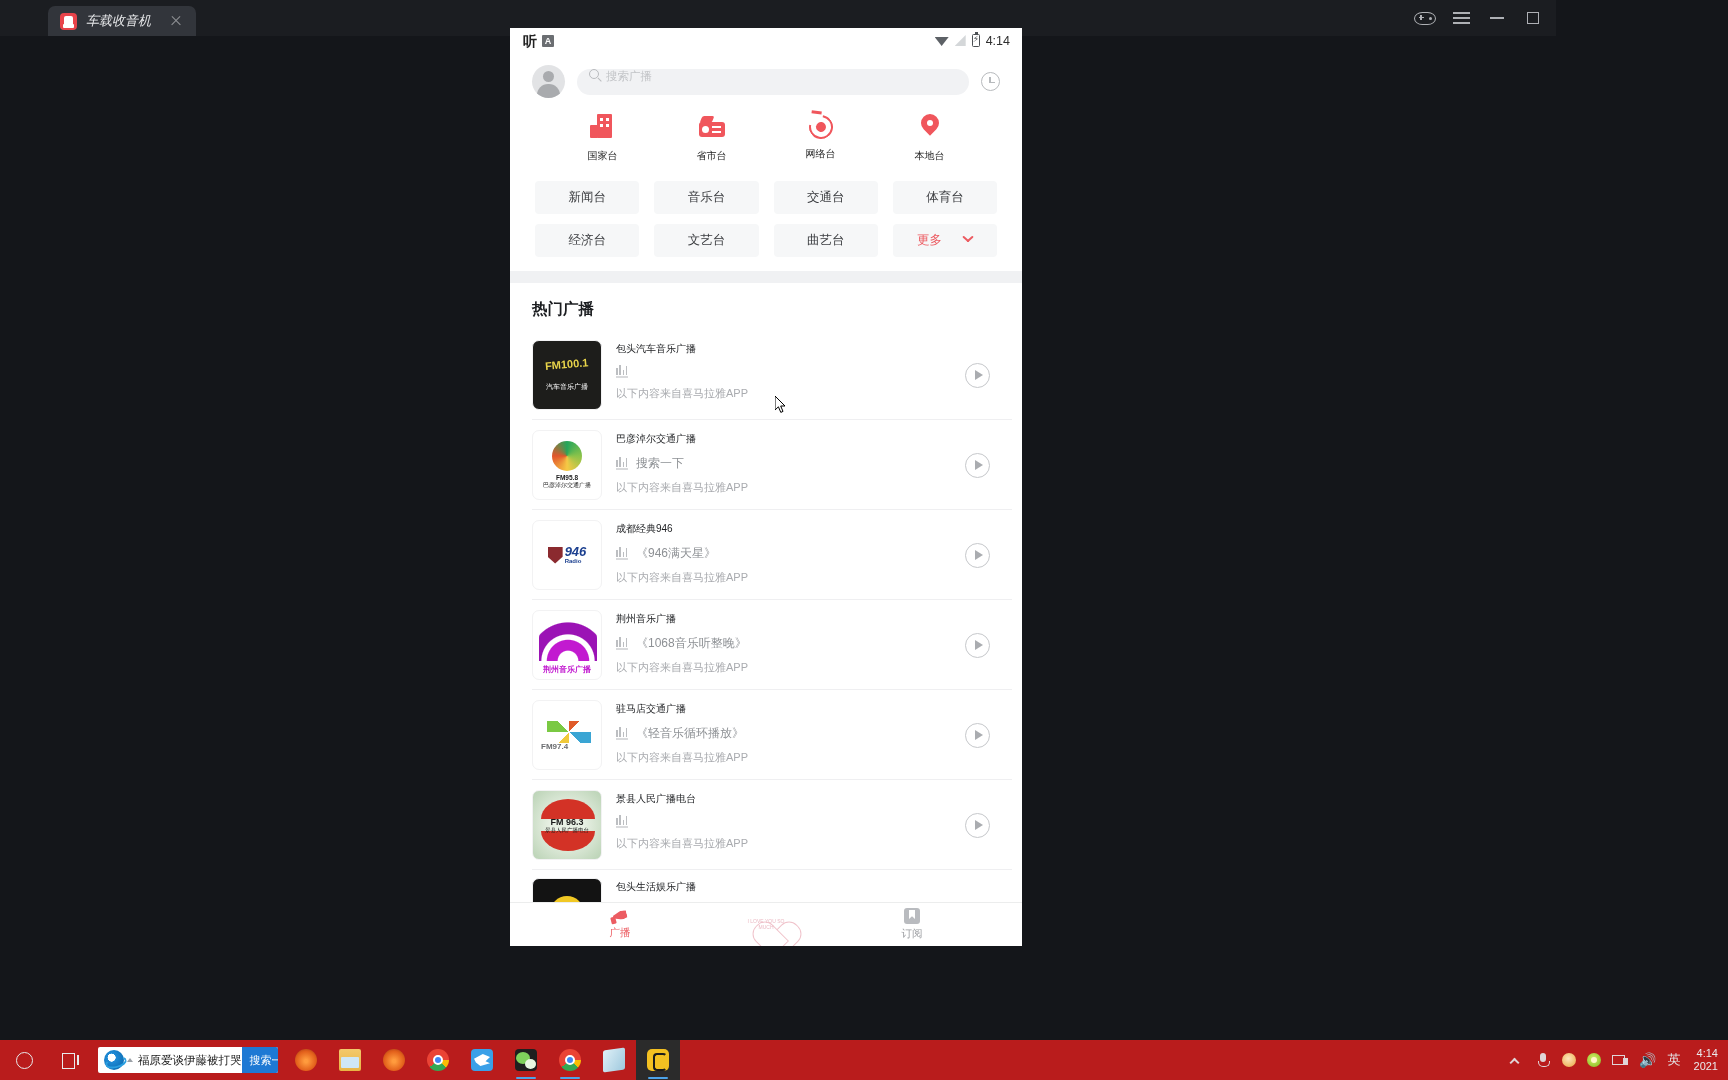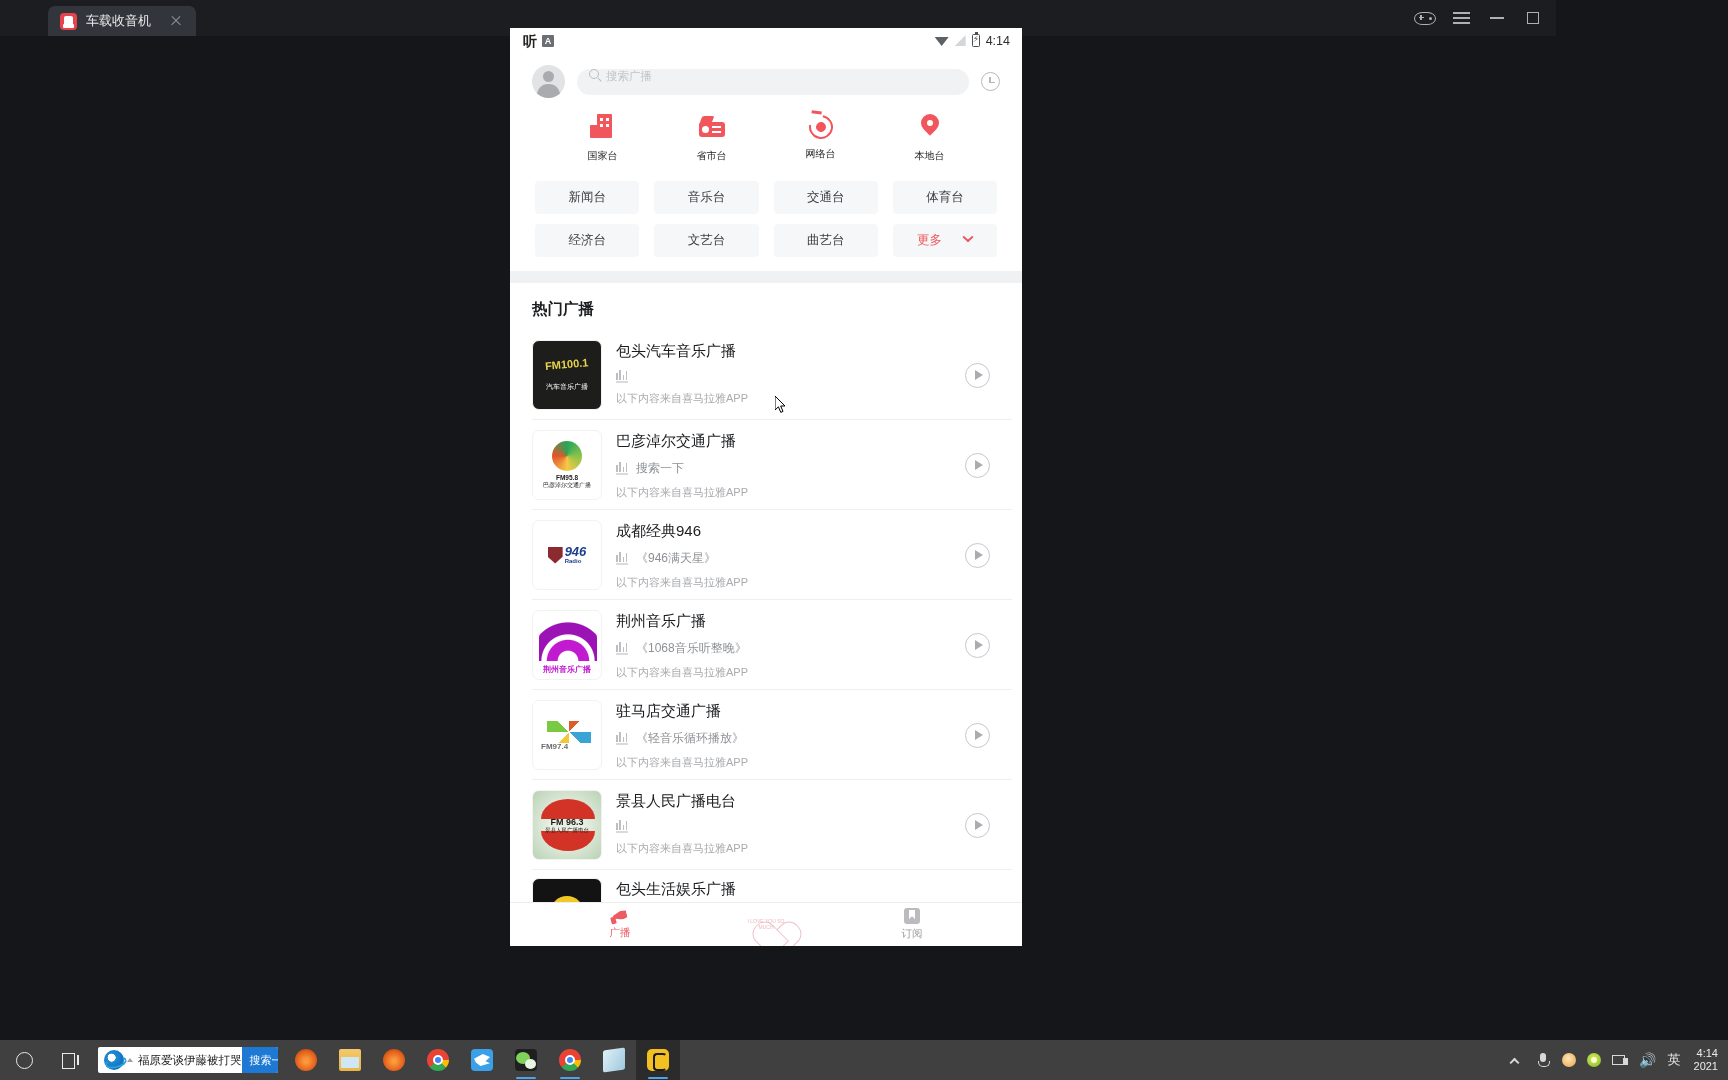--- a/index.html
+++ b/index.html
@@ -6,21 +6,21 @@
   html,body { width:1728px; height:1080px; overflow:hidden; }
   body {
     background:#14161a;
     font-family:"Liberation Sans","DejaVu Sans",sans-serif;
     -webkit-font-smoothing:antialiased;
   }
 
   
   .win-titlebar{
     position:absolute; left:0; top:0; width:1556px; height:36px;
-    background:#1b1d21; display:flex; 
+    background:#1b1d21; display:flex; font-style:italic;
   }
   .tabstrip{ display:flex; align-items:flex-end; height:36px; padding-left:48px; }
   .tab{
     display:flex; align-items:center; gap:9px;
     height:30px; padding:0 12px 0 12px; border-radius:7px 7px 0 0;
     background:#32353b; min-width:148px;
   }
   .tab-appicon{
     width:17px;height:17px;border-radius:4px;background:#e8434a;
     position:relative;flex:none;
@@ -158,21 +158,21 @@
   }
   .row:after{
     content:""; position:absolute; left:22px; right:10px; bottom:0; height:1px; background:#efeff1;
   }
   .thumb{
     width:70px;height:70px;border-radius:7px;flex:none;overflow:hidden;position:relative;
     background:#fafafa;border:1px solid #f2f2f3;
     font-size:7px;color:#fff;
   }
   .rowtext{ flex:1; min-width:0; padding-top:2px; }
-  .rt-title{ font-size:15px; color:#1a1c1f; margin-bottom:9px; }
+  .rt-title{ font-size:10px; color:#1a1c1f; margin-bottom:9px; }
   .rt-prog{ display:flex; align-items:center; gap:8px; margin-bottom:8px; }
   .eq{ width:12px;height:13px;position:relative;flex:none; }
   .eq i{position:absolute;bottom:3px;width:1.6px;background:#bcbec1;}
   .eq i:nth-child(1){left:0;height:7px;}
   .eq i:nth-child(2){left:3.3px;height:10px;}
   .eq i:nth-child(3){left:6.6px;height:5px;}
   .eq i:nth-child(4){left:9.9px;height:9px;}
   .eq:after{content:"";position:absolute;left:0;bottom:0;width:12px;height:2px;background:#d9dadc;}
   .rt-prog-t{ font-size:12px;color:#8e9195; }
   .rt-src{ font-size:11px; color:#a9abaf; }
@@ -214,21 +214,21 @@
   .heart-txt{
     position:absolute;left:0;top:13px;width:44px;text-align:center;
     font-size:5px;color:#eab8c2;line-height:6px;z-index:3;
   }
 
   
   .cursor{position:absolute;left:775px;top:396px;width:12px;height:18px;z-index:50;}
 
   
   .taskbar{
-    position:absolute;left:0;bottom:0;width:1728px;height:40px;background:#404040;
+    position:absolute;left:0;bottom:0;width:1728px;height:40px;background:#b91c1c;
     display:flex;align-items:center;
   }
   .tb-item{height:40px;display:flex;align-items:center;justify-content:center;}
   .tb-start{width:48px;}
   .startcircle{width:17px;height:17px;border:1.8px solid #e9eaec;border-radius:50%;}
   .tb-taskview{width:44px;}
   .taskview{width:17px;height:14px;position:relative;}
   .taskview:before{content:"";position:absolute;left:0;top:0;width:11px;height:14px;border:1.6px solid #e9eaec;}
   .taskview:after{content:"";position:absolute;right:0;top:2px;width:2px;height:10px;background:#e9eaec;}
   .ie-search{

